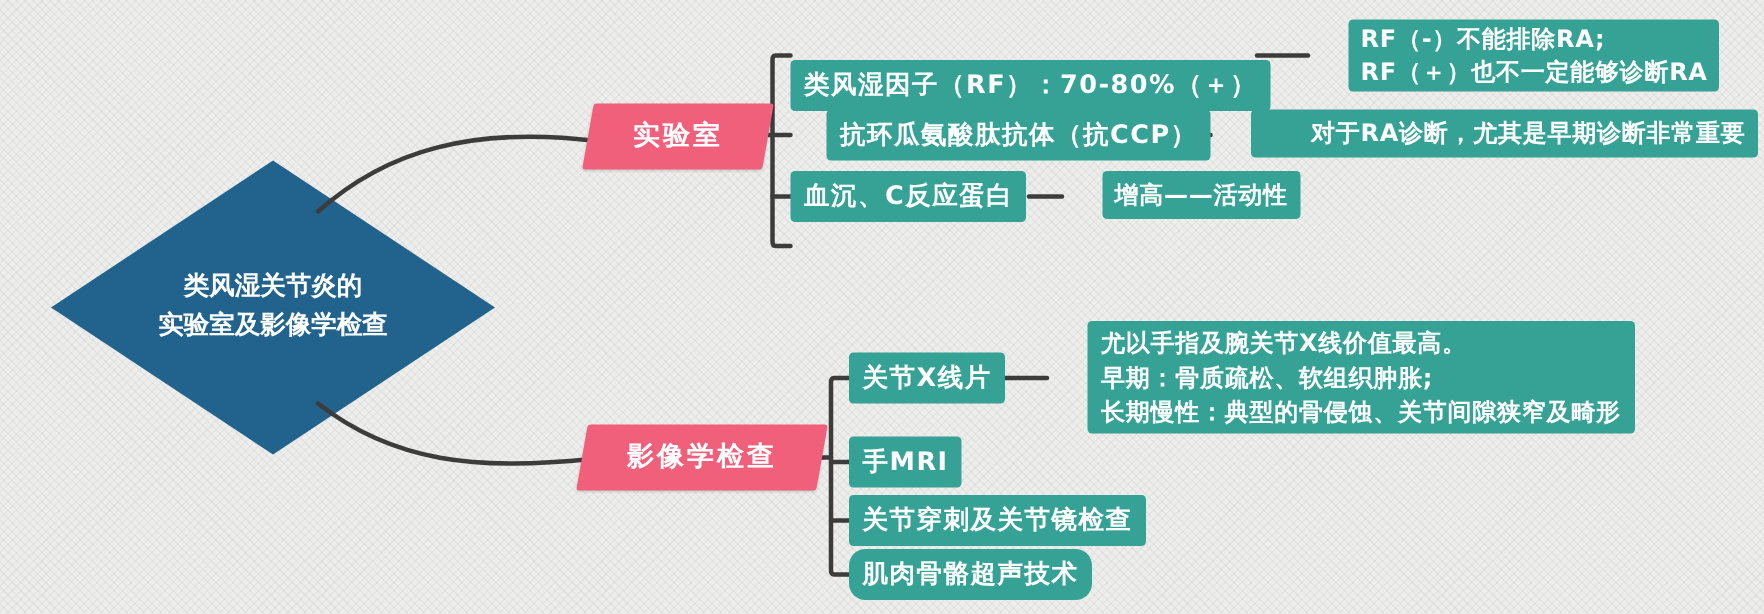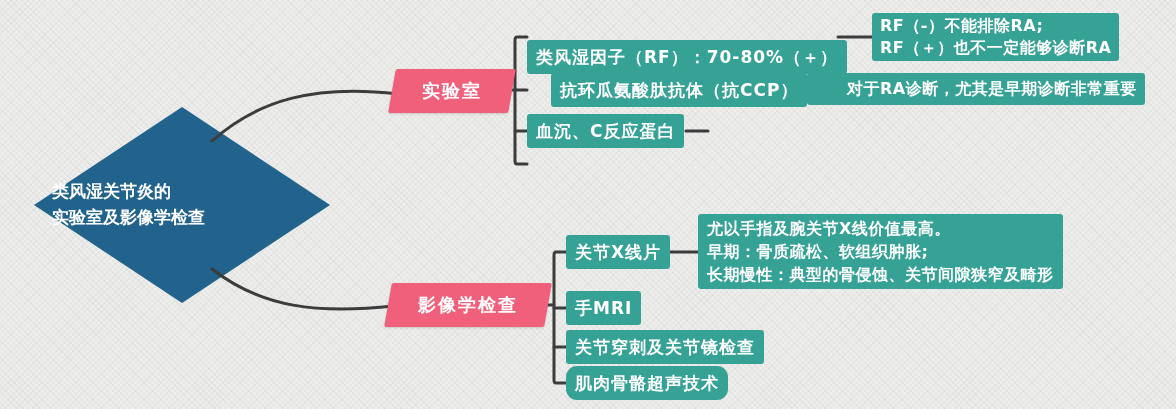--- a/index.html
+++ b/index.html
@@ -11,41 +11,41 @@
       repeating-linear-gradient(45deg, rgba(150,150,145,0.10) 0 1px, transparent 1px 4px),
       repeating-linear-gradient(-45deg, rgba(150,150,145,0.09) 0 1px, transparent 1px 4px);
   }
   .canvas{position:relative;width:1176px;height:409px;}
   svg.links{position:absolute;left:0;top:0;pointer-events:none;}
   svg.links path{fill:none;stroke:var(--line,#3c3c3c);stroke-width:3;stroke-linecap:round;stroke-linejoin:round;}
   svg.links polygon{fill:var(--root,#21638c);}
   .node{position:absolute;color:var(--text,#fff);font-weight:bold;box-sizing:border-box;}
   .root-label{
     left:52px;top:179px;width:260px;height:52px;
-    font-size:17px;line-height:1.5;white-space:pre-line;
+    text-align:center;font-size:17px;line-height:1.5;white-space:pre-line;
   }
   .branch{
     background:var(--branch,#f0607a);
     transform:skewX(-10deg);
     border-radius:2px;
     font-size:18px;line-height:22px;
     padding:11px 30px;white-space:nowrap;
     box-shadow:0 1px 2px rgba(0,0,0,0.15);
   }
   .branch>span{display:block;transform:skewX(10deg);letter-spacing:2px;}
   .b-lab{left:392px;top:69px;}
   .b-img{left:388px;top:283px;}
   .leaf,.note{
     background:var(--leaf,#36a295);
     border-radius:3px;
     font-size:17px;line-height:24px;
     padding:5px 9px;white-space:nowrap;
     letter-spacing:1px;
   }
-  .note{font-size:16px;line-height:22px;padding:2px 8px;white-space:pre-line;letter-spacing:0.5px;}
+  .note{font-size:16px;line-height:22px;padding:2px 8px;white-space:pre-line;letter-spacing:0.5px;margin-left:27px;}
   .leaf-rf{left:527px;top:19px;margin-top:21px;}
   .note-rf{left:872px;top:13px;}
   .leaf-ccp{left:551px;top:73px;}
   .note-ccp{left:807px;top:73px;white-space:nowrap;line-height:28px;padding-left:40px;}
   .leaf-esr{left:527px;top:114px;}
   .note-esr{left:708px;top:114px;white-space:nowrap;line-height:28px;}
   .leaf-cbc{left:527px;top:147px;}
   .leaf-xray{left:566px;top:235px;}
   .note-xray{left:698px;top:214px;line-height:23px;padding:3px 9px;}
   .leaf-mri{left:566px;top:291px;}
@@ -86,20 +86,21 @@
 
   <div class="node branch b-lab">
     <span>实验室</span>
   </div>
   <div class="node leaf leaf-rf">类风湿因子（RF）：70-80%（＋）</div>
   <div class="node note note-rf">RF（-）不能排除RA;
 RF（＋）也不一定能够诊断RA</div>
   <div class="node leaf leaf-ccp">抗环瓜氨酸肽抗体（抗CCP）</div>
   <div class="node note note-ccp">对于RA诊断，尤其是早期诊断非常重要</div>
   <div class="node leaf leaf-esr">血沉、C反应蛋白</div>
+  <div class="node note note-esr">增高——活动性</div>
 
   <div class="node branch b-img">
     <span>影像学检查</span>
   </div>
   <div class="node leaf leaf-xray">关节X线片</div>
   <div class="node note note-xray">尤以手指及腕关节X线价值最高。
 早期：骨质疏松、软组织肿胀;
 长期慢性：典型的骨侵蚀、关节间隙狭窄及畸形</div>
   <div class="node leaf leaf-mri">手MRI</div>
   <div class="node leaf leaf-punc">关节穿刺及关节镜检查</div>

